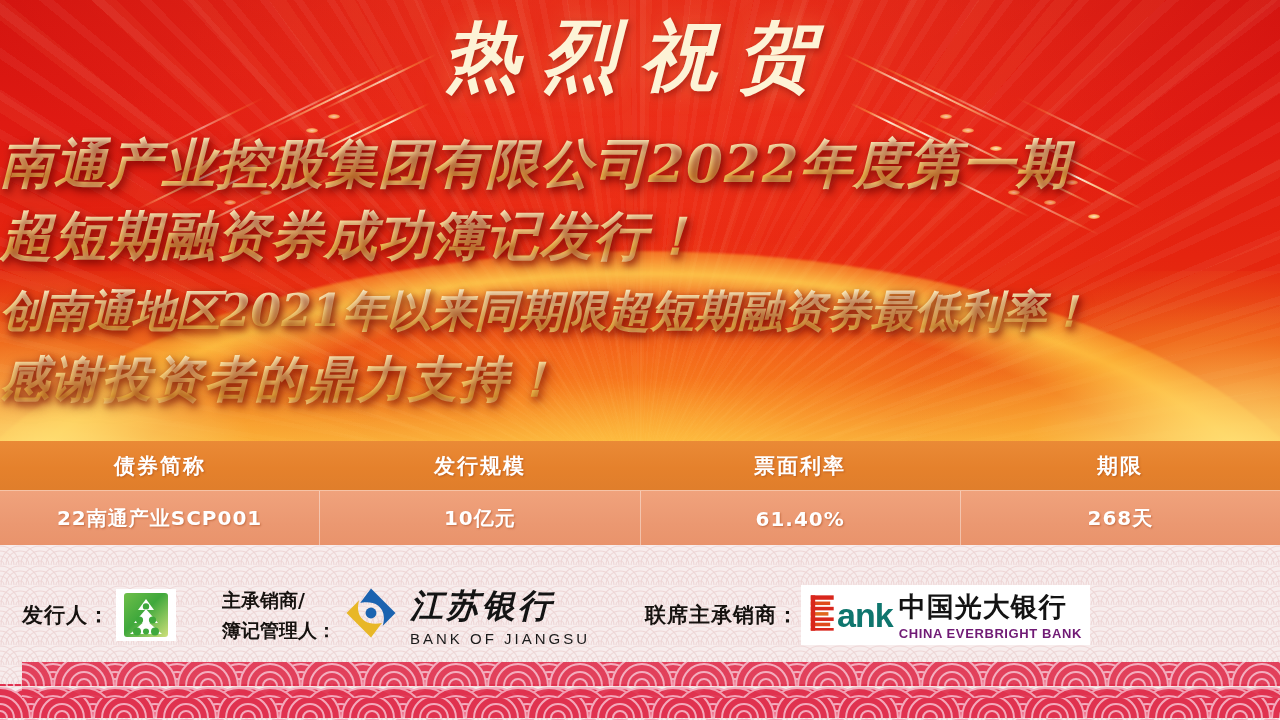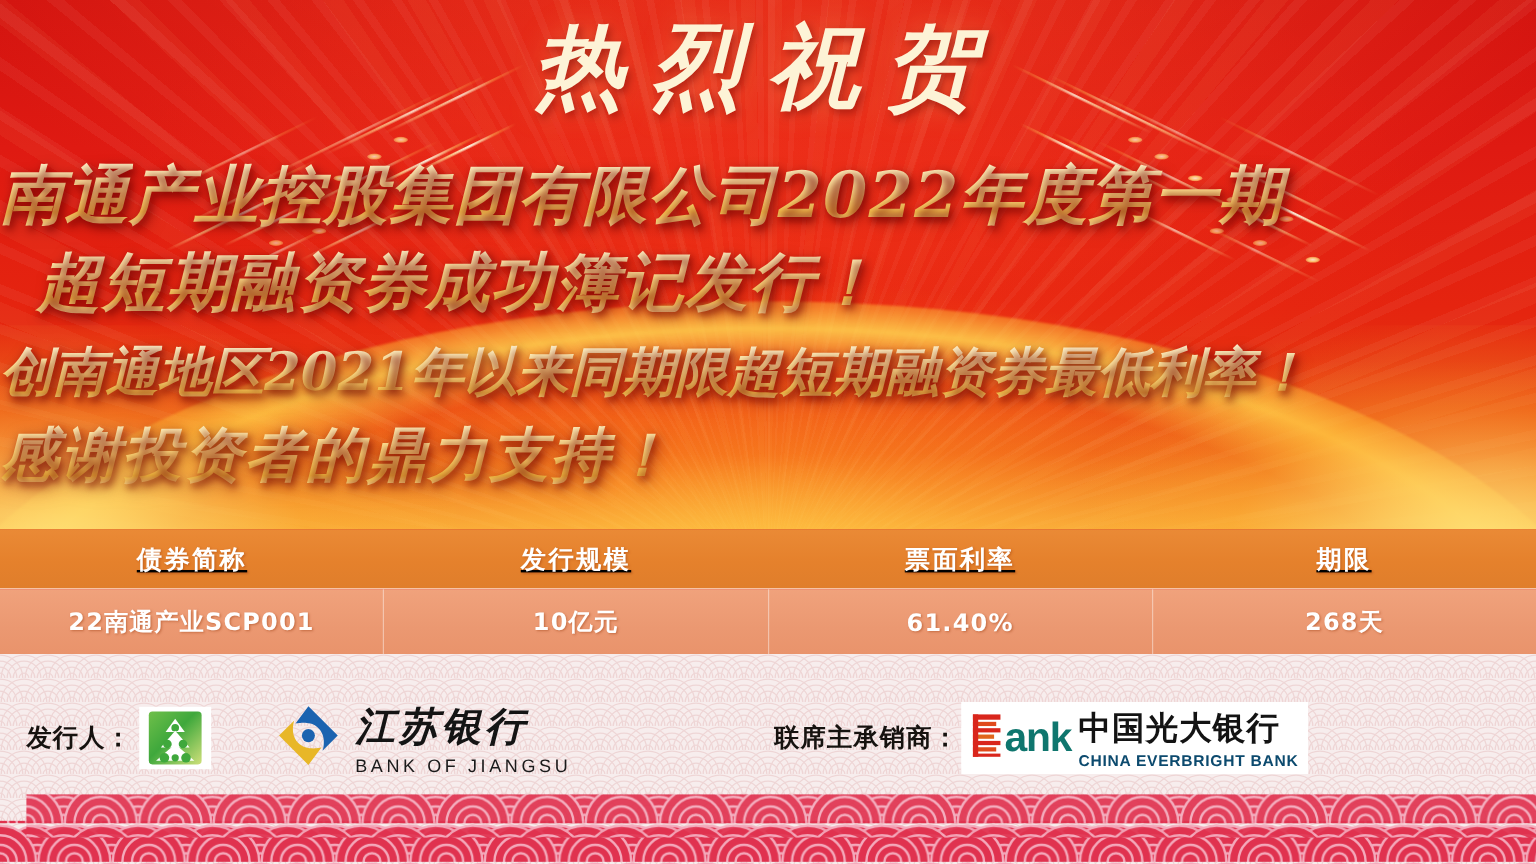--- a/index.html
+++ b/index.html
@@ -59,34 +59,34 @@
   .lines{position:absolute;left:0;top:132px;width:1280px;text-align:left;}
   .ln{font-family:"DejaVu Serif","Liberation Serif",serif;font-weight:700;font-style:italic;
       color:#ffe6a0;text-shadow:2px 3px 6px rgba(110,0,0,.55);}
   .ln1{font-size:53px;line-height:62px;letter-spacing:1px;
     background:linear-gradient(180deg,#fff4cf 0%,#ffe08f 42%,#f6c24f 72%,#ffe9b0 100%);
     -webkit-background-clip:text;background-clip:text;color:transparent;
     filter:drop-shadow(2px 3px 5px rgba(110,0,0,.5));}
   .ln2{font-size:53px;line-height:62px;letter-spacing:1px;margin-top:10px;
     background:linear-gradient(180deg,#fff4cf 0%,#ffe08f 42%,#f6c24f 72%,#ffe9b0 100%);
     -webkit-background-clip:text;background-clip:text;color:transparent;
-    filter:drop-shadow(2px 3px 5px rgba(110,0,0,.5));padding-left:31px;}
+    filter:drop-shadow(2px 3px 5px rgba(110,0,0,.5));}
   .ln3{font-size:44px;line-height:54px;letter-spacing:0px;margin-top:18px;
     background:linear-gradient(180deg,#fff6d8 0%,#ffe48f 45%,#f2c04a 80%,#ffeab4 100%);
     -webkit-background-clip:text;background-clip:text;color:transparent;
     filter:drop-shadow(2px 3px 5px rgba(110,0,0,.5));}
   .ln4{font-size:49px;line-height:58px;letter-spacing:2px;margin-top:12px;
     background:linear-gradient(180deg,#fff3c8 0%,#ffdc7e 45%,#efb83e 80%,#ffe6a8 100%);
     -webkit-background-clip:text;background-clip:text;color:transparent;
     filter:drop-shadow(2px 3px 6px rgba(120,10,0,.55));}
 
   
   .tbl{position:absolute;left:0;top:441px;width:1280px;}
   .trow{display:flex;width:1280px;}
-  .thead{height:49px;background:linear-gradient(180deg,#ea8a36 0%,#e5812c 55%,#e07e2b 100%);text-decoration:underline;}
+  .thead{height:49px;background:linear-gradient(180deg,#ea8a36 0%,#e5812c 55%,#e07e2b 100%);}
   .tbody{height:55px;background:linear-gradient(180deg,#f0a27c 0%,#eb9871 60%,#e9936b 100%);
     border-top:1px solid #f6c3a6;justify-content:center;}
   .cell{flex:1;display:flex;align-items:center;justify-content:center;
     color:#fff;font-weight:700;font-family:"DejaVu Sans","Liberation Sans",sans-serif;
     text-shadow:1px 1px 2px rgba(150,55,10,.45);}
   .thead .cell{font-size:21px;letter-spacing:2px;}
   .tbody .cell{font-size:20px;letter-spacing:1px;border-left:1px solid rgba(255,255,255,.42);}
   .tbody .cell:first-child{border-left:none;}
 
   
@@ -105,21 +105,21 @@
   .nt-txt{margin-left:10px;}
   .nt-cn{font-family:"DejaVu Serif","Liberation Serif",serif;font-weight:700;font-size:21px;color:#1b1b1b;letter-spacing:1px;}
   .nt-en{font-family:"Liberation Serif","DejaVu Serif",serif;font-size:13px;color:#2b2b2b;letter-spacing:.2px;margin-top:2px;}
 
   .js-txt{margin-left:10px;}
   .js-cn{font-family:"DejaVu Serif","Liberation Serif",serif;font-weight:700;font-style:italic;font-size:33px;color:#141414;letter-spacing:3px;}
   .js-en{font-family:Liberation Sans, sans-serif;font-size:15px;color:#1a1a1a;letter-spacing:3px;margin-top:1px;text-align:right;}
 
   .eb-txt{margin-left:6px;}
   .eb-cn{font-family:"DejaVu Sans","Liberation Sans",sans-serif;font-weight:700;font-size:27px;color:#131313;letter-spacing:1px;}
-  .eb-en{font-family:"Liberation Sans","DejaVu Sans",sans-serif;font-weight:700;font-size:13px;color:#0c4a6e;letter-spacing:.6px;margin-top:1px;}
+  .eb-en{font-family:"Liberation Sans","DejaVu Sans",sans-serif;font-weight:700;font-size:13px;color:#701a75;letter-spacing:.6px;margin-top:1px;}
   .eb-bank{font-family:"Liberation Sans","DejaVu Sans",sans-serif;font-weight:700;font-size:34px;color:#0f766e;letter-spacing:-1px;line-height:34px;}
 
   .waves{position:absolute;left:0;bottom:0;width:1280px;height:66px;}
 </style>
 </head>
 <body>
 
 <div class="poster">
 
   <div class="hero">
@@ -243,20 +243,24 @@
                 <circle cx="13" cy="38.5" r="4" fill="#3fa83c"></circle>
                 <circle cx="31" cy="38.5" r="4" fill="#3fa83c"></circle>
                 <circle cx="22" cy="38.5" r="3" fill="#3fa83c"></circle>
               </g>
             </svg>
           </div>
         </div>
       </div>
 
       <div class="fblock" style="margin-left:46px;">
+        <div>
+          <div class="flabel two">主承销商/</div>
+          <div class="flabel two">簿记管理人：</div>
+        </div>
         <div style="display:flex;align-items:center;margin-left:6px;">
           <span>
             <svg viewBox="0 0 64 64" width="58" height="58">
               <path d="M32 4 L60 32 L32 60 L4 32 Z" fill="none"></path>
               <path d="M32 5 L59 32 L45 46 C45 46 50 32 40 24 C33 18 20 21 20 21 Z" fill="#1b63b0"></path>
               <path d="M32 59 L5 32 L19 18 C19 18 14 32 24 40 C31 46 44 43 44 43 Z" fill="#e8b727"></path>
               <circle cx="32" cy="32" r="6" fill="#1b63b0"></circle>
             </svg>
           </span>
           <div class="js-txt">

